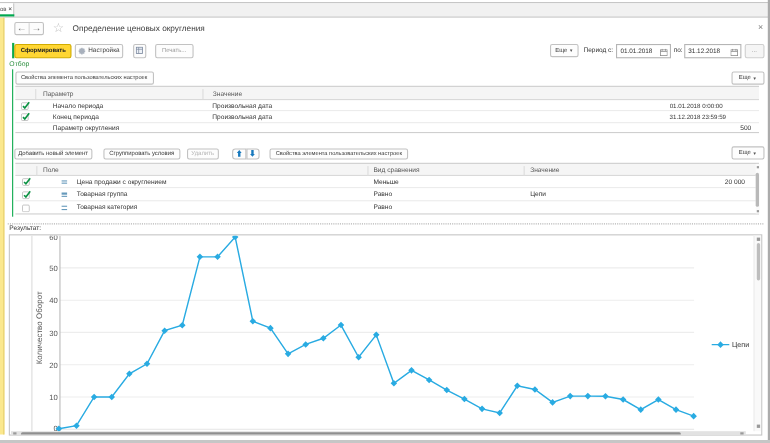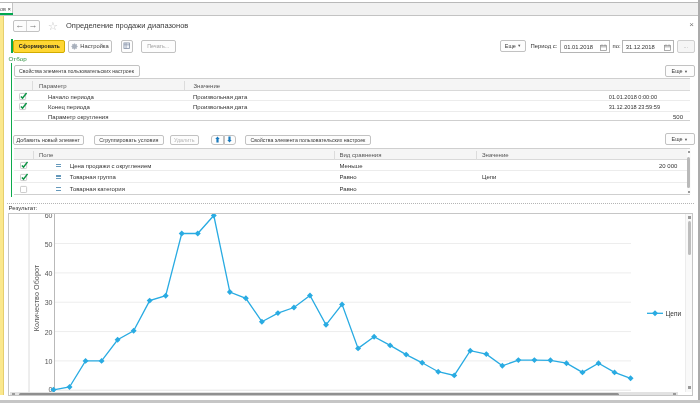--- a/index.html
+++ b/index.html
@@ -26,21 +26,21 @@
 
 <div class="abs" style="left:687px;top:20px;width:9px;height:9px;color:#777;font-size:8px;line-height:9px;text-align:center;">×</div>
 
 <div class="abs" style="left:12.6px;top:20.3px;width:27.7px;height:11.5px;border:1px solid #c2c2c2;border-radius:2px;background:#fcfcfc;box-sizing:border-box;display:flex;">
   <div style="flex:1;border-right:1px solid #d5d5d5;color:#777;font-size:9px;line-height:9.5px;text-align:center;">←</div>
   <div style="flex:1;color:#777;font-size:9px;line-height:9.5px;text-align:center;">→</div>
 </div>
 
 <div class="abs" style="left:47px;top:19.5px;width:12px;height:12px;color:#c2c2c2;font-size:11.5px;line-height:12.5px;text-align:center;">☆</div>
 
-<div class="abs" style="left:66px;top:21px;font-size:7.5px;color:#3a3a3a;white-space:nowrap;">Определение продажи диапазонов</div>
+<div class="abs" style="left:66px;top:21px;font-size:7.5px;color:#3a3a3a;white-space:nowrap;">Определение ценовых округления</div>
 
 <div class="abs" style="left:11px;top:39px;width:2px;height:14px;background:#0ca94c;"></div>
 <div class="btn" style="left:13.2px;top:39.5px;width:52.3px;height:13px;background:#ffd633;border-color:#d1ac00;font-weight:bold;color:#222;">Сформировать</div>
 <div class="btn" style="left:68px;top:39.5px;width:44px;height:13px;font-size:5.8px;">
   <svg width="7" height="7" viewBox="0 0 16 16" style="margin-right:2px;">
       <path fill="#a8b0bc" d="M8 5.2a2.8 2.8 0 1 0 0 5.6 2.8 2.8 0 0 0 0-5.6zm0 4.2a1.4 1.4 0 1 1 0-2.8 1.4 1.4 0 0 1 0 2.8zM15 9.3V6.7l-1.7-.3a4.6 4.6 0 0 0-.4-.9l1-1.4-1.9-1.9-1.4 1a4.6 4.6 0 0 0-.9-.4L9.3 1H6.7l-.3 1.7a4.6 4.6 0 0 0-.9.4l-1.4-1-1.9 1.9 1 1.4a4.6 4.6 0 0 0-.4.9L1 6.7v2.6l1.7.3c.1.3.2.6.4.9l-1 1.4 1.9 1.9 1.4-1c.3.2.6.3.9.4l.3 1.7h2.6l.3-1.7c.3-.1.6-.2.9-.4l1.4 1 1.9-1.9-1-1.4c.2-.3.3-.6.4-.9z"></path>
     </svg>
   Настройка</div>
 <div class="btn" style="left:121px;top:39.5px;width:12px;height:13px;">
   <svg width="7.5" height="7.5" viewBox="0 0 16 16">

